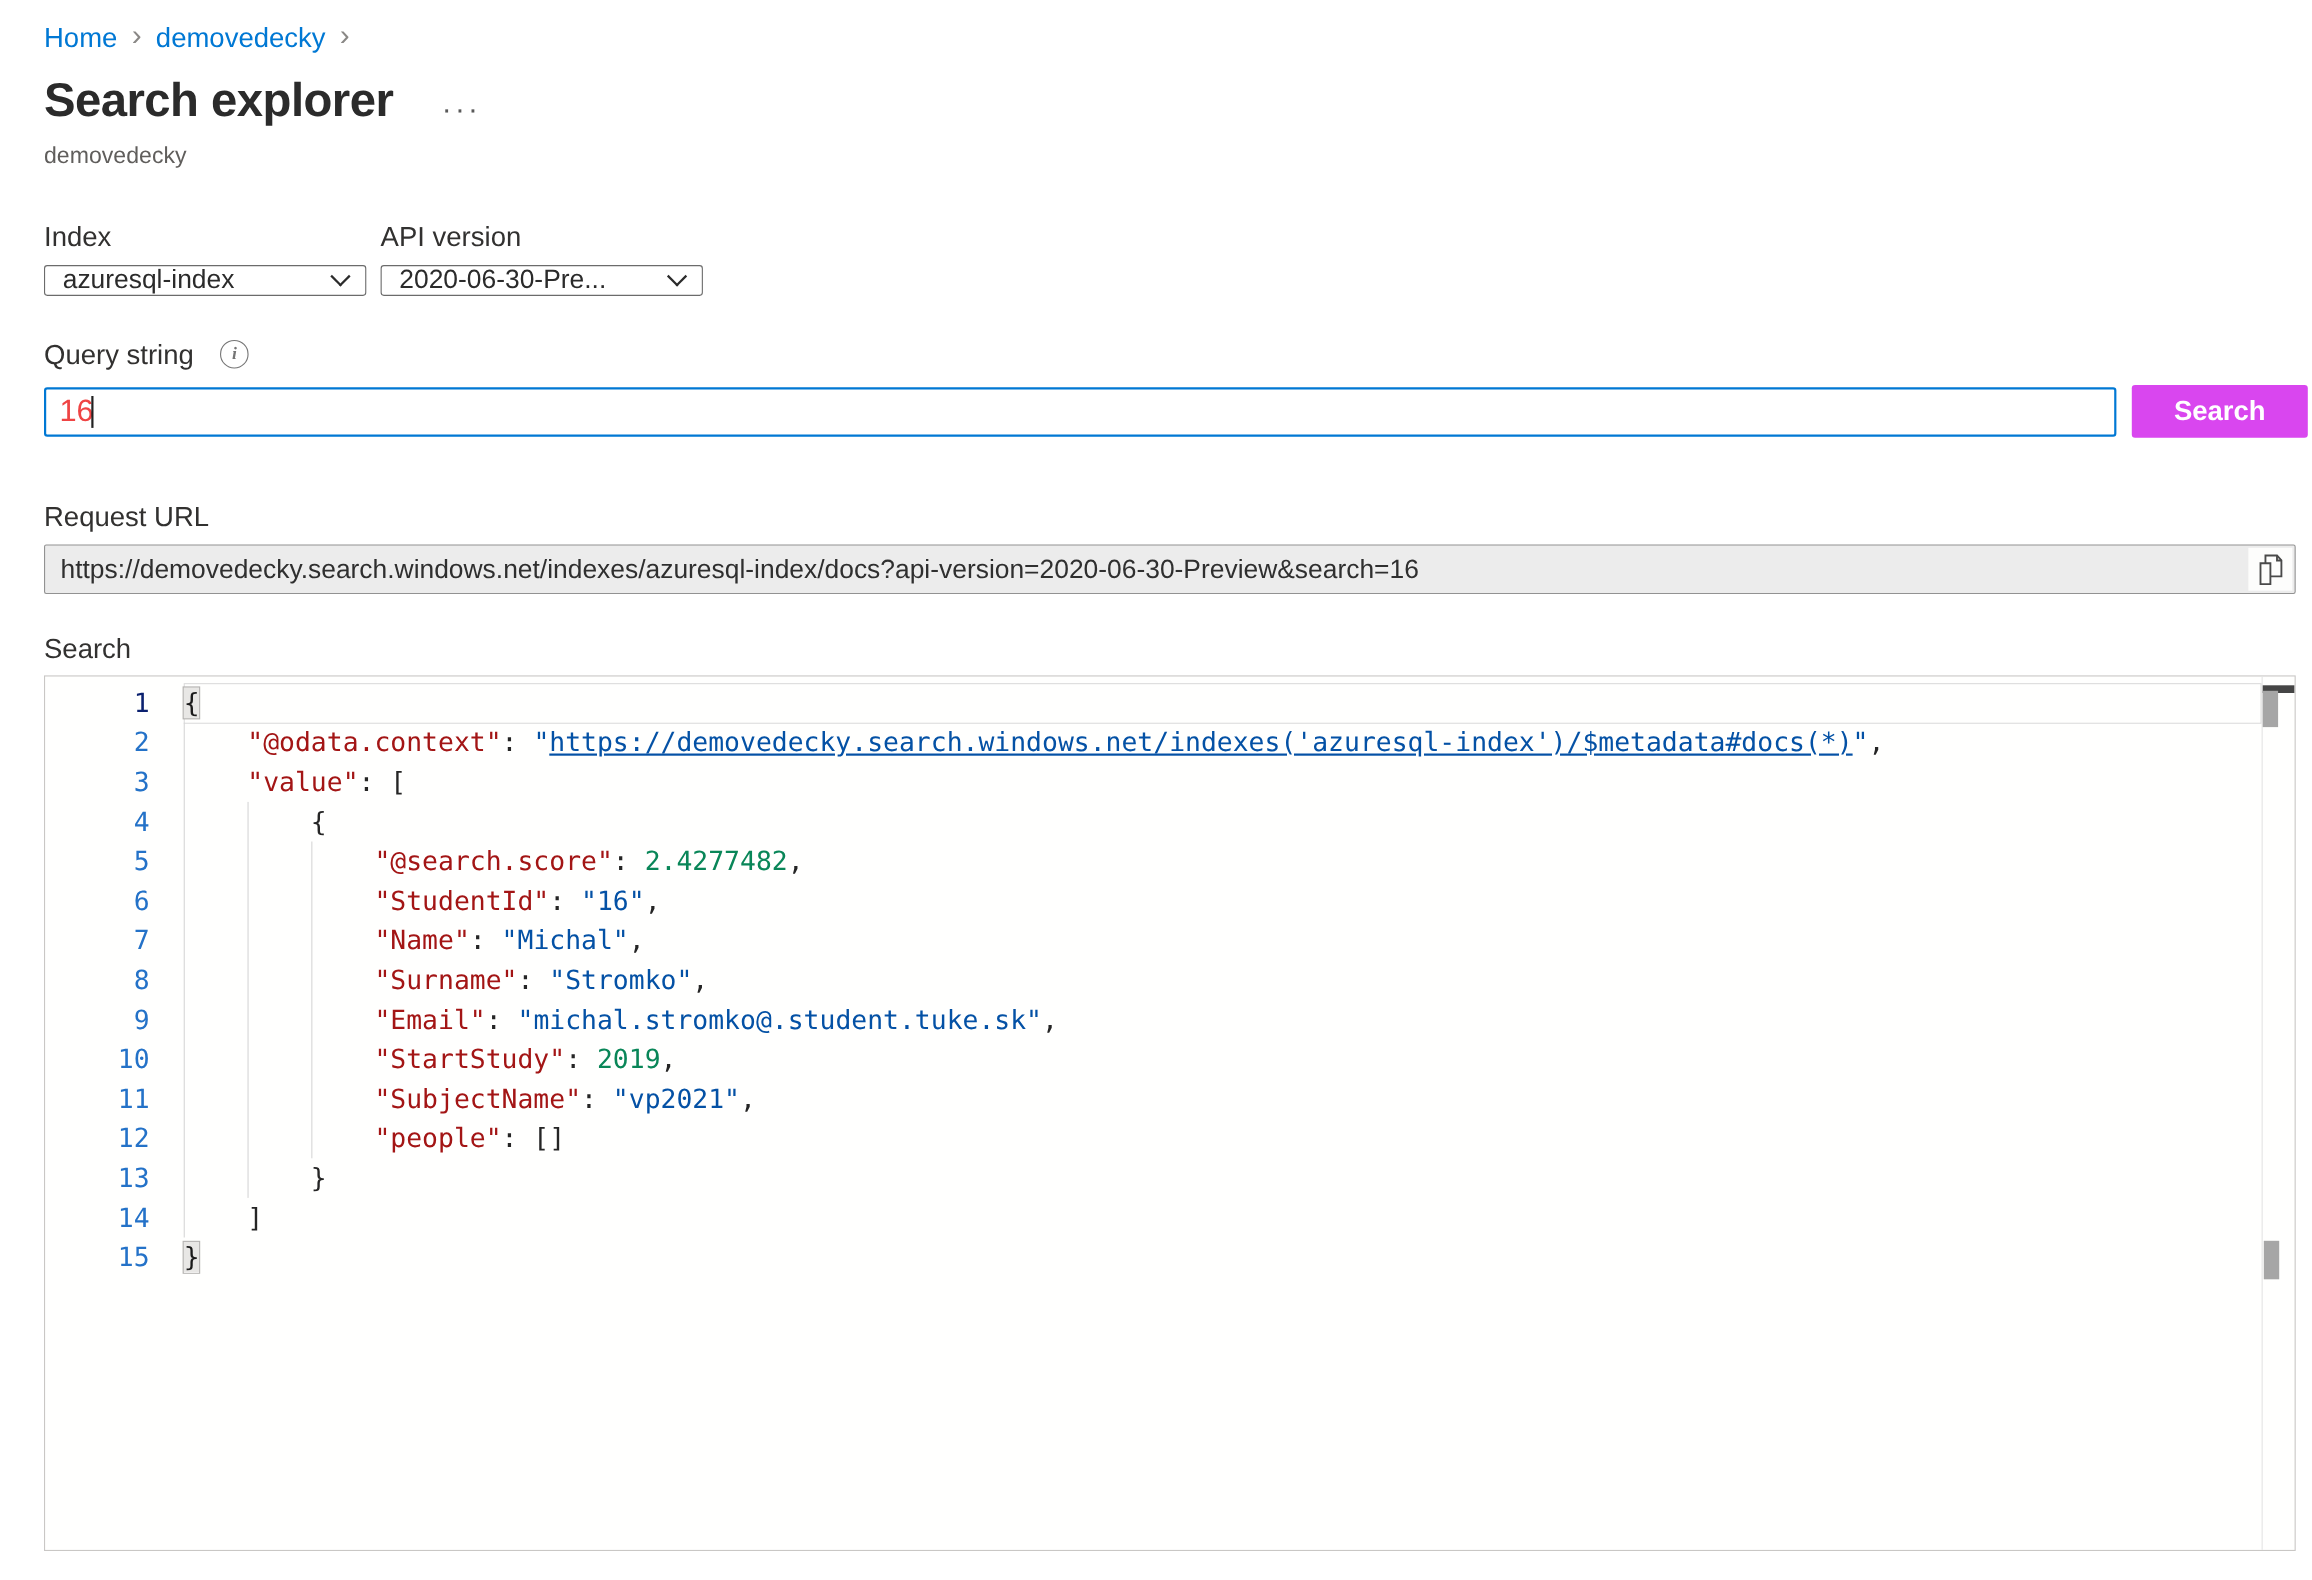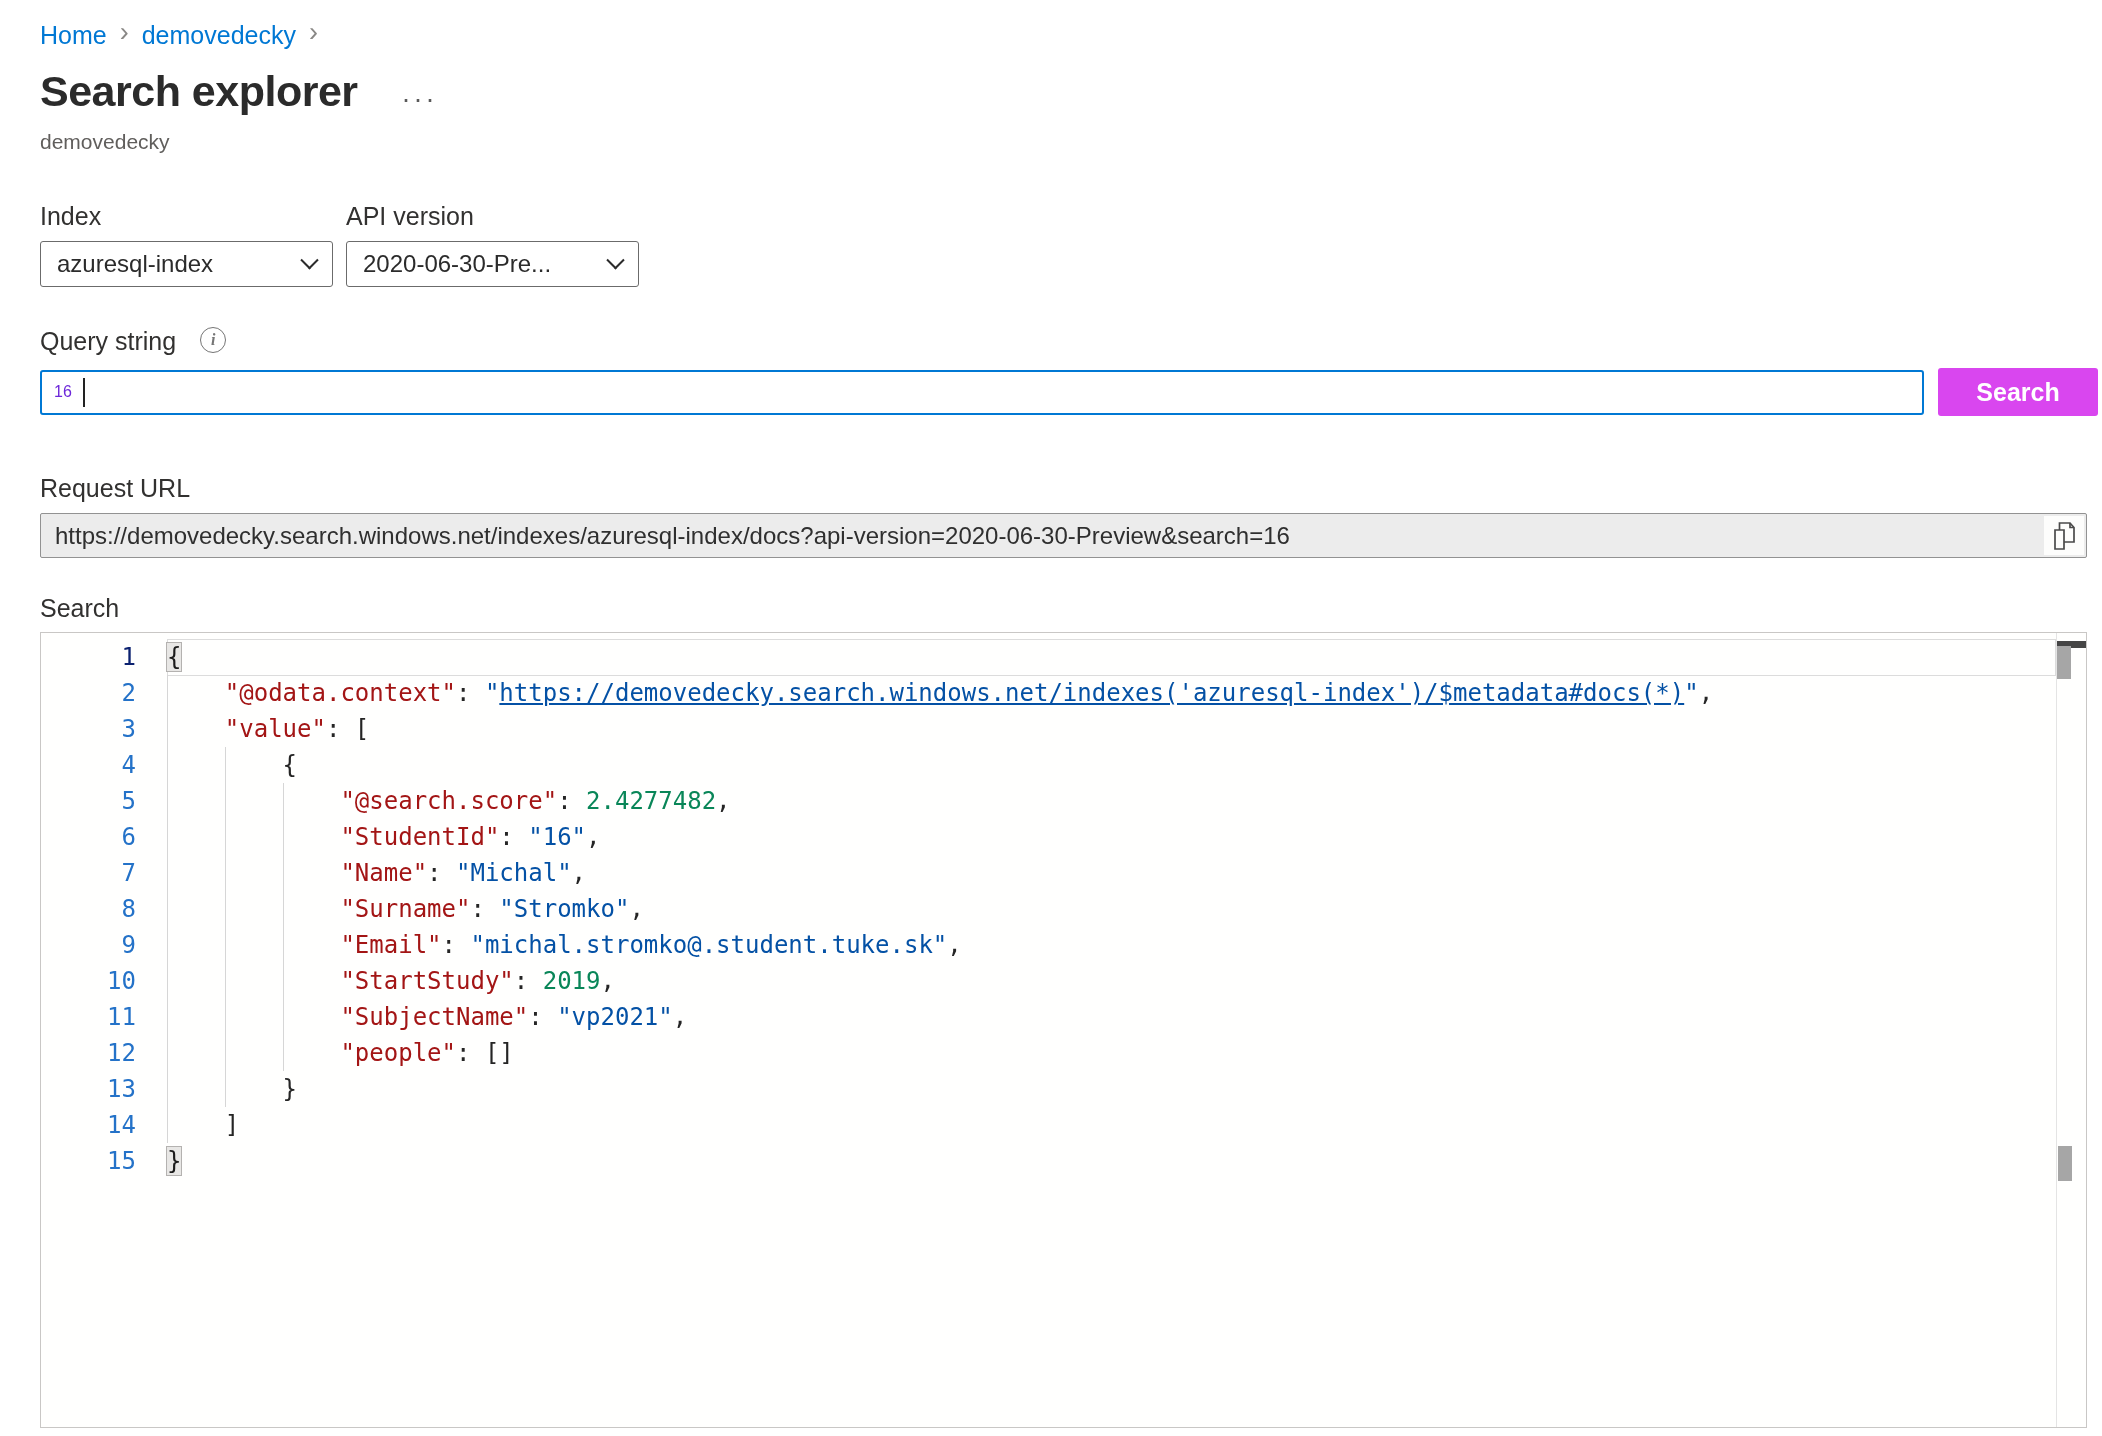--- a/index.html
+++ b/index.html
@@ -24,40 +24,40 @@
               background: none; border: none; line-height: 20px; padding-top: 14px; font-family: inherit; }
   .subtitle { margin-top: 14px; font-size: 21px; color: #605e5c; }
 
   
   .field-label { font-size: 25px; color: #323130; }
 
   .selects-labels { display: flex; margin-top: 48px; }
   .selects-labels .field-label:first-child { width: 306px; }
   .selects-row { display: flex; margin-top: 10px; gap: 13px; }
   .select-box {
-    width: 293px; height: 46px; border: 1.5px solid #6b6b6b; border-radius: 3px;
+    width: 293px; height: 28px; border: 1.5px solid #6b6b6b; border-radius: 3px;
     display: flex; align-items: center; padding: 0 16px; font-size: 24px; color: #2b2b2b;
     cursor: pointer; background: #fff;
   }
   .select-box .sel-text { flex: 1; white-space: nowrap; overflow: hidden; }
   .chev { width: 13px; height: 13px; border-right: 2.2px solid #2b2b2b; border-bottom: 2.2px solid #2b2b2b;
           transform: rotate(45deg) translate(-3px,-3px); flex: none; }
 
   
   .query-label-row { display: flex; margin-top: 40px; }
   .info-icon {
     width: 26px; height: 26px; border: 1.8px solid #757575; border-radius: 50%;
     color: #757575; font-size: 16px; display: flex; align-items: center; justify-content: center;
     margin-left: 24px; font-family: "Liberation Serif", serif; font-style: italic; font-weight: 700;
   }
   .query-row { display: flex; margin-top: 12px; align-items: center; }
   .query-input-wrap { position: relative; width: 1884px; }
   .query-input {
     width: 100%; height: 45px; border: 2.5px solid #0078d4; border-radius: 3px;
-    font-size: 16px; font-family: "Liberation Sans", sans-serif; color: #6d28d9; padding: 0 12px; outline: none;
+    font-size: 28px; font-family: "Liberation Sans", sans-serif; color: #ef4444; padding: 0 12px; outline: none;
   }
   .caret { position: absolute; left: 43px; top: 8px; width: 2px; height: 29px; background: #222; }
   .search-btn {
     margin-left: 14px; width: 160px; height: 48px; background: #d946ef; color: #fff;
     font-size: 25px; font-weight: 700; border: none; border-radius: 3px; cursor: pointer;
     font-family: "Liberation Sans", sans-serif;
   }
 
   
   .requrl-label { margin-top: 58px; }

